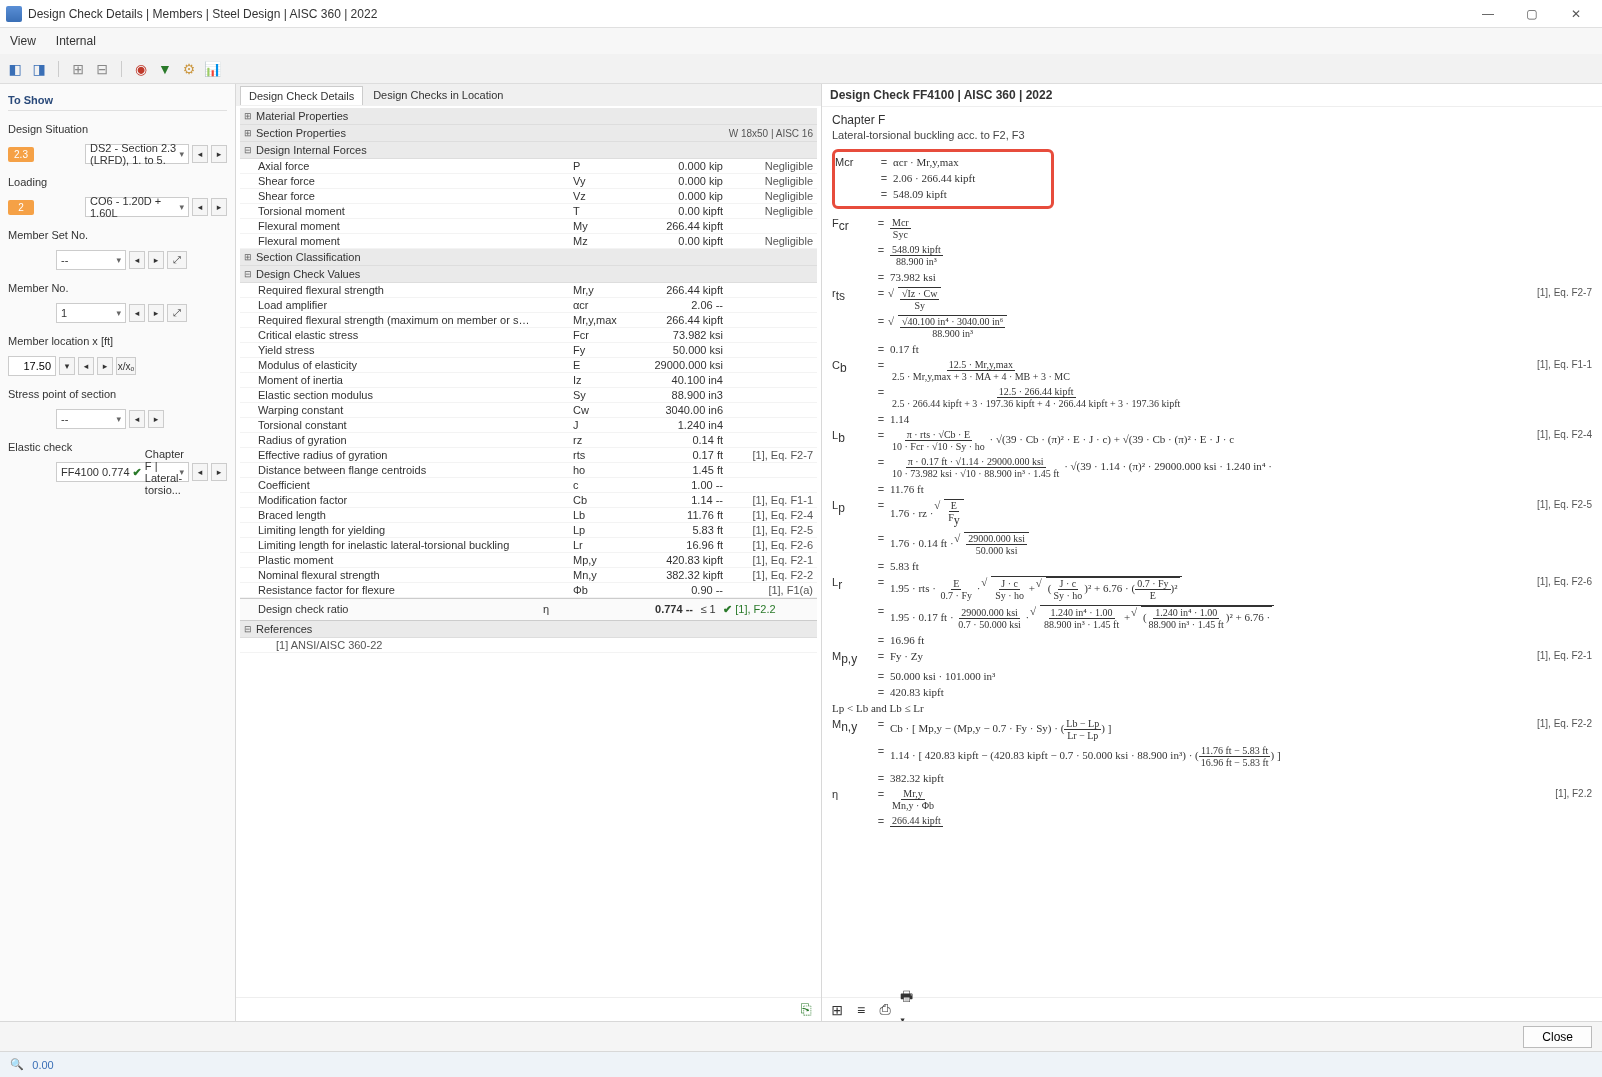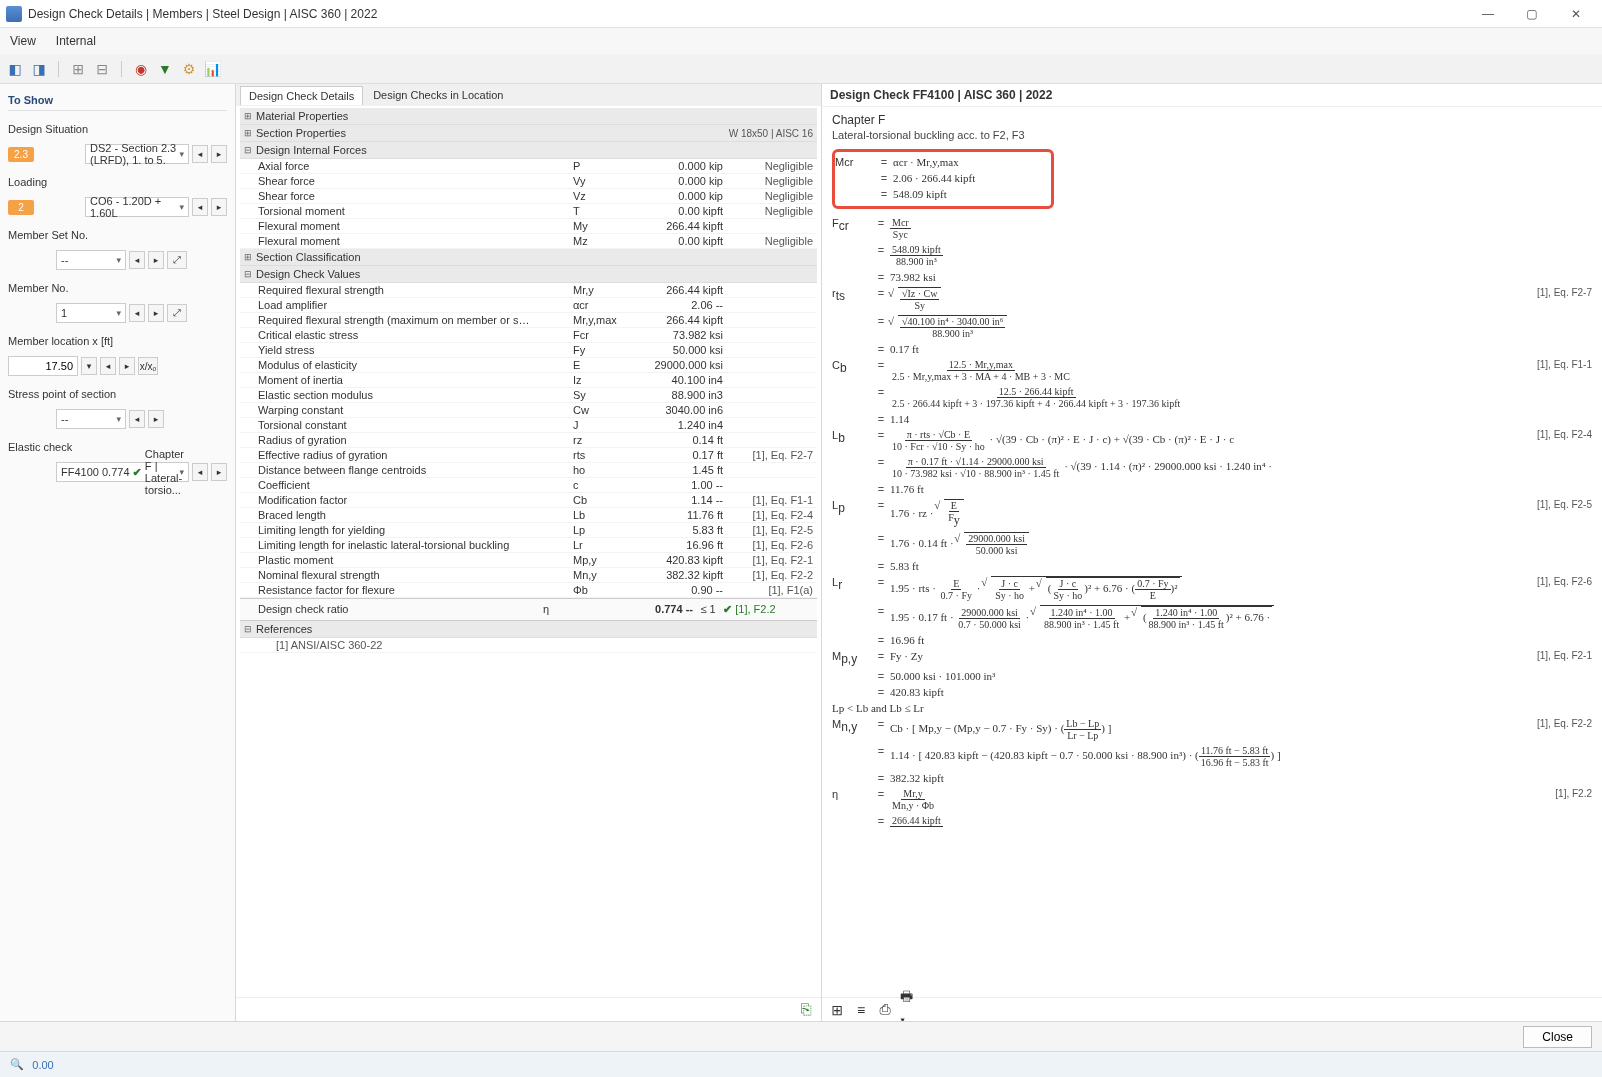--- a/index.html
+++ b/index.html
@@ -16,21 +16,21 @@
 .tbicon { width: 18px; height: 18px; cursor: pointer; display: inline-flex; align-items: center; justify-content: center; font-size: 14px; }
 .main { flex: 1; display: flex; overflow: hidden; }
 .leftpanel { width: 236px; background: #fafafa; border-right: 1px solid #d8d8d8; padding: 6px 8px; display: flex; flex-direction: column; gap: 6px; }
 .panel-header { font-weight: 600; color: #2a4a7a; padding: 4px 0; border-bottom: 1px solid #e0e0e0; }
 .field-label { font-size: 11px; color: #333; margin-top: 6px; }
 .field-row { display: flex; align-items: center; gap: 3px; margin-top: 3px; }
 .badge { padding: 2px 6px; font-size: 10px; background: #f5a146; color: #fff; border-radius: 2px; min-width: 26px; text-align: center; }
 .dropdown { flex: 1; height: 20px; border: 1px solid #ccc; background: #fff; padding: 0 4px; display: flex; align-items: center; font-size: 11px; cursor: pointer; position: relative; margin-left: 48px; }
 .dropdown::after { content: "▾"; position: absolute; right: 4px; font-size: 9px; color: #666; }
 .navbtn { width: 16px; height: 18px; border: 1px solid #ccc; background: #f5f5f5; display: flex; align-items: center; justify-content: center; font-size: 9px; cursor: pointer; }
-.smallinput { width: 70px; height: 20px; border: 1px solid #ccc; padding: 0 4px; text-align: right; font-size: 11px; }
+.smallinput { width: 48px; height: 20px; border: 1px solid #ccc; padding: 0 4px; text-align: right; font-size: 11px; }
 .iconbtn { width: 20px; height: 18px; border: 1px solid #ccc; background: #f5f5f5; display: flex; align-items: center; justify-content: center; cursor: pointer; font-size: 10px; }
 .centerpanel { width: 586px; background: #fff; border-right: 1px solid #d8d8d8; display: flex; flex-direction: column; overflow: hidden; }
 .centertabs { height: 22px; display: flex; align-items: center; background: #f0f0f0; font-size: 11px; padding: 0 4px; gap: 2px; }
 .centertab { padding: 3px 8px; cursor: pointer; }
 .centertab.active { background: #fff; border: 1px solid #ccc; border-bottom: none; }
 .centercontent { flex: 1; overflow-y: auto; padding: 2px 4px; }
 .grouprow { display: flex; align-items: center; padding: 2px 4px; background: #eaeaea; border-bottom: 1px solid #ddd; font-size: 11px; cursor: pointer; }
 .grouprow .toggle { width: 12px; font-size: 9px; color: #666; }
 .grouprow .gtitle { flex: 1; }
 .grouprow .gextra { color: #555; font-size: 10px; }

